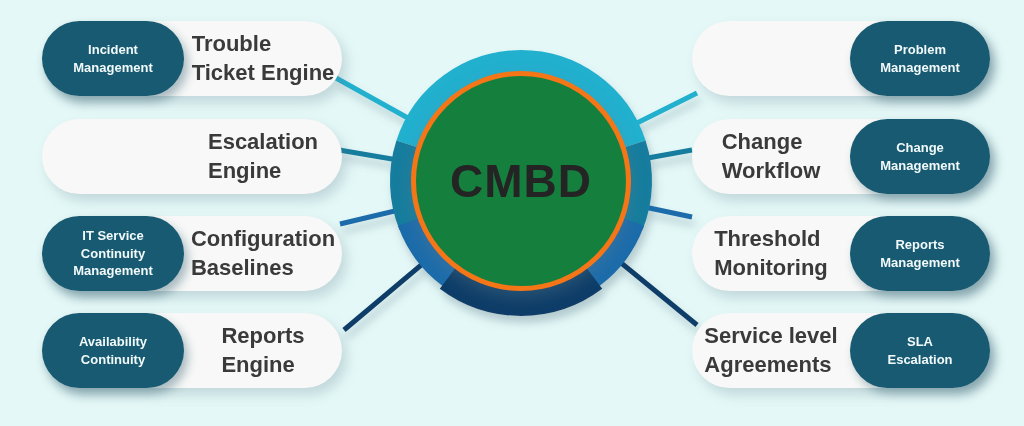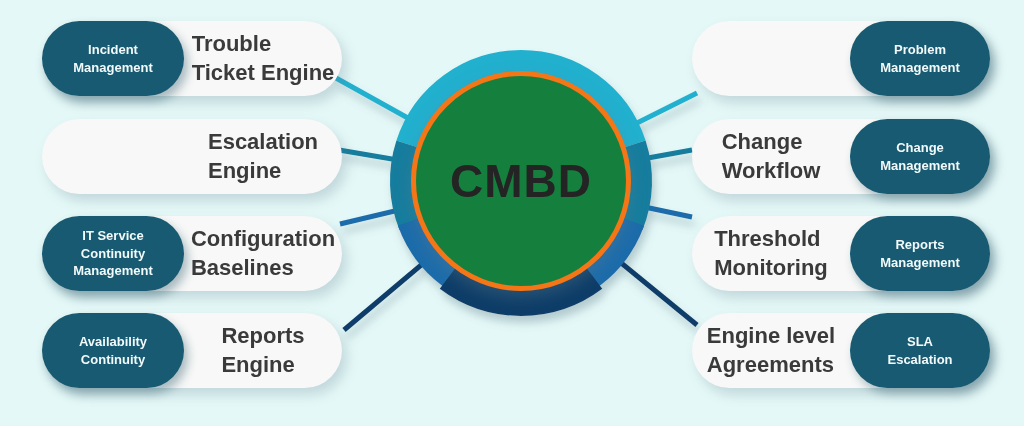--- a/index.html
+++ b/index.html
@@ -162,21 +162,21 @@
   </div>
   <div class="pill right row3">
     <span class="node-label">Threshold
 Monitoring</span>
     <div class="capsule">
       <span class="capsule-label">Reports
 Management</span>
     </div>
   </div>
   <div class="pill right row4">
-    <span class="node-label">Engine level
+    <span class="node-label">Service level
 Agreements</span>
     <div class="capsule">
       <span class="capsule-label">SLA
 Escalation</span>
     </div>
   </div>
 
   <div id="center-circle">
     <span id="center-title">CMBD</span>
   </div>

